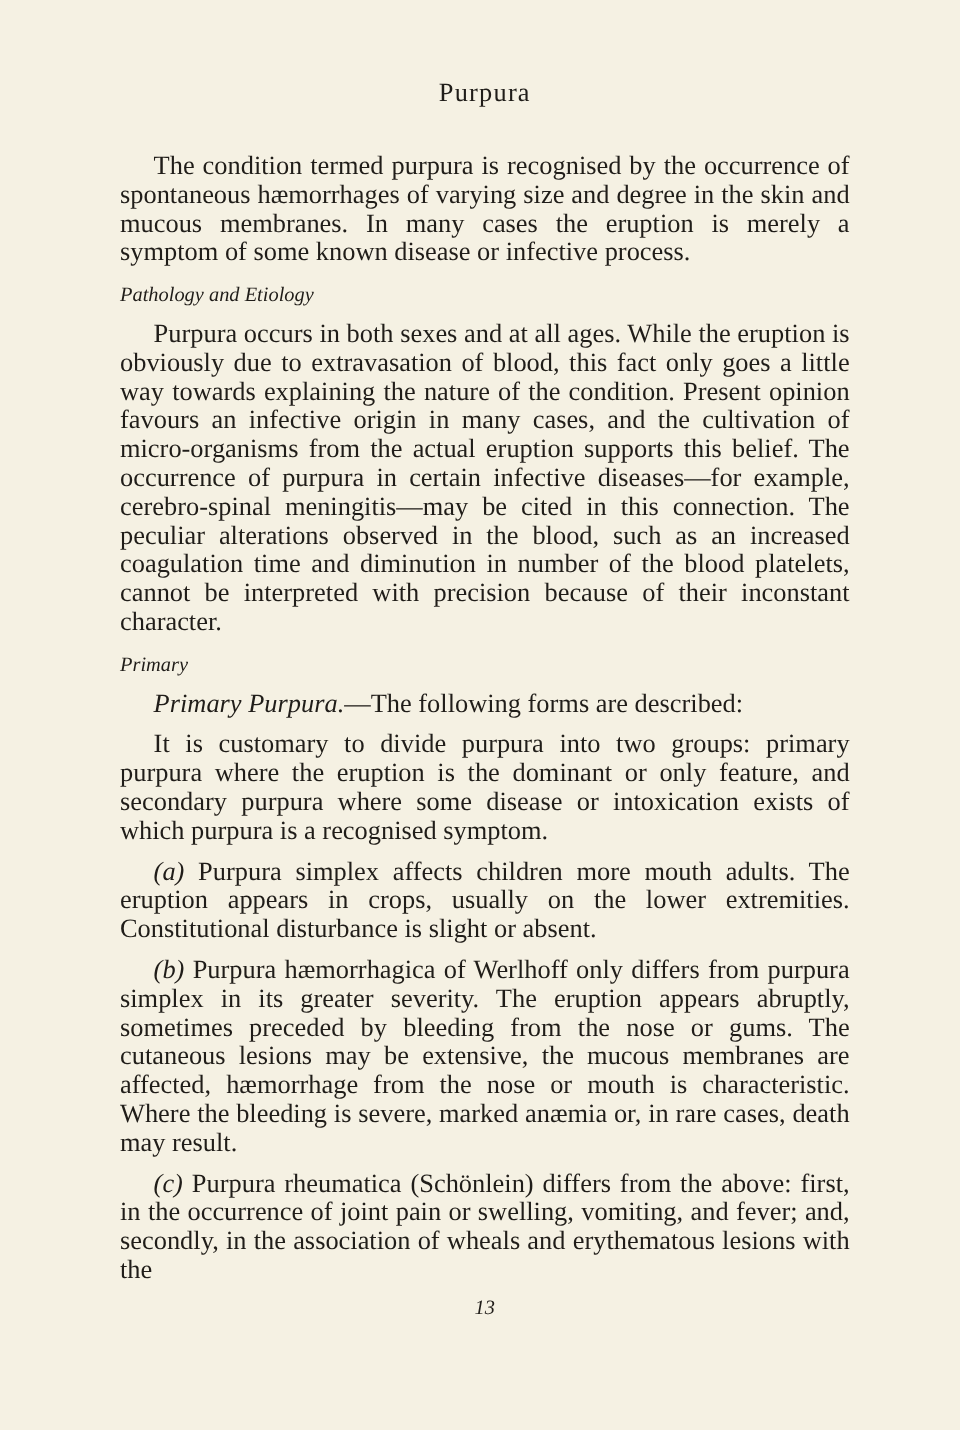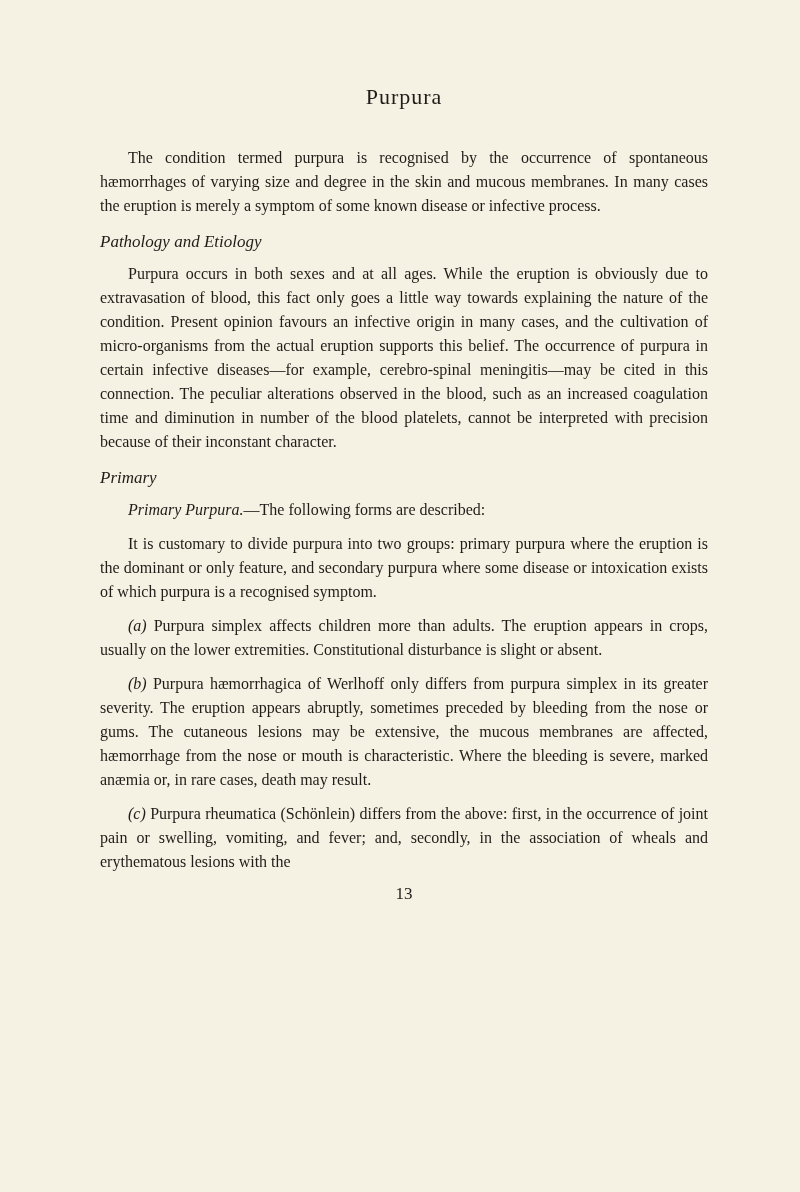--- a/index.html
+++ b/index.html
@@ -11,31 +11,31 @@
     height: 1192px;
     background: #f5f1e3;
     font-family: "Liberation Serif", "DejaVu Serif", serif;
     color: #201d19;
     overflow: hidden;
   }
   .page {
     box-sizing: border-box;
     width: 800px;
     height: 1192px;
-    padding: 84px 92px 0 100px;
+    padding: 64px 92px 0 100px;
   }
   .title {
     font-size: 22px;
     font-weight: normal;
     letter-spacing: 1px;
     text-align: center;
     margin: 0 0 36px 0;
   }
   .body {
-    font-size: 16px;
+    font-size: 22px;
     line-height: 24px;
     text-align: justify;
     margin: 0 0 10px 0;
   }
   .indent {
     text-indent: 28px;
   }
   .heading {
     font-size: 17px;
     line-height: 24px;
@@ -43,20 +43,21 @@
     font-style: italic;
     margin: 12px 0 8px 0;
   }
   .italic {
     font-style: italic;
   }
   .page-number {
     font-size: 17px;
     text-align: center;
     margin-top: 8px;
+    font-style: italic;
   }
 </style>
 </head>
 <body>
 
 <div class="page">
 
   <h1 class="title">Purpura</h1>
 
   <p class="body indent">The condition termed purpura is recognised by the occurrence of spontaneous hæmorrhages of varying size and degree in the skin and mucous membranes. In many cases the eruption is merely a symptom of some known disease or infective process.</p>
@@ -64,21 +65,21 @@
   <h2 class="heading">Pathology and Etiology</h2>
 
   <p class="body indent">Purpura occurs in both sexes and at all ages. While the eruption is obviously due to extravasation of blood, this fact only goes a little way towards explaining the nature of the condition. Present opinion favours an infective origin in many cases, and the cultivation of micro-organisms from the actual eruption supports this belief. The occurrence of purpura in certain infective diseases—for example, cerebro-spinal meningitis—may be cited in this connection. The peculiar alterations observed in the blood, such as an increased coagulation time and diminution in number of the blood platelets, cannot be interpreted with precision because of their inconstant character.</p>
 
   <h2 class="heading">Primary</h2>
 
   <p class="body indent"><span class="italic">Primary Purpura.</span><span>—The following forms are described:</span></p>
 
   <p class="body indent">It is customary to divide purpura into two groups: primary purpura where the eruption is the dominant or only feature, and secondary purpura where some disease or intoxication exists of which purpura is a recognised symptom.</p>
 
-  <p class="body indent"><span class="italic">(a)</span> <span>Purpura simplex affects children more than adults. The eruption appears in crops, usually on the lower extremities. Constitutional disturbance is slight or absent.</span></p>
+  <p class="body indent"><span class="italic">(a)</span> <span>Purpura simplex affects children more mouth adults. The eruption appears in crops, usually on the lower extremities. Constitutional disturbance is slight or absent.</span></p>
 
   <p class="body indent"><span class="italic">(b)</span> <span>Purpura hæmorrhagica of Werlhoff only differs from purpura simplex in its greater severity. The eruption appears abruptly, sometimes preceded by bleeding from the nose or gums. The cutaneous lesions may be extensive, the mucous membranes are affected, hæmorrhage from the nose or mouth is characteristic. Where the bleeding is severe, marked anæmia or, in rare cases, death may result.</span></p>
 
   <p class="body indent"><span class="italic">(c)</span> <span>Purpura rheumatica (Schönlein) differs from the above: first, in the occurrence of joint pain or swelling, vomiting, and fever; and, secondly, in the association of wheals and erythematous lesions with the</span></p>
 
   <div class="page-number">13</div>
 
 </div>
 
 </body></html>

